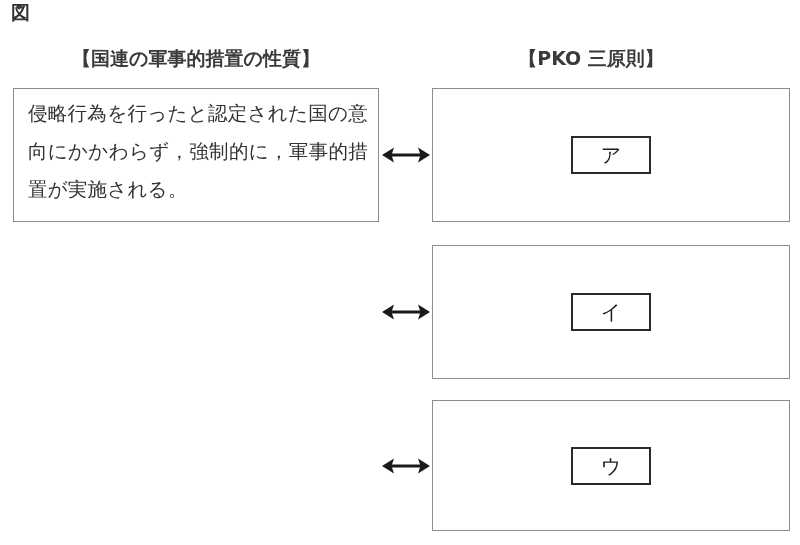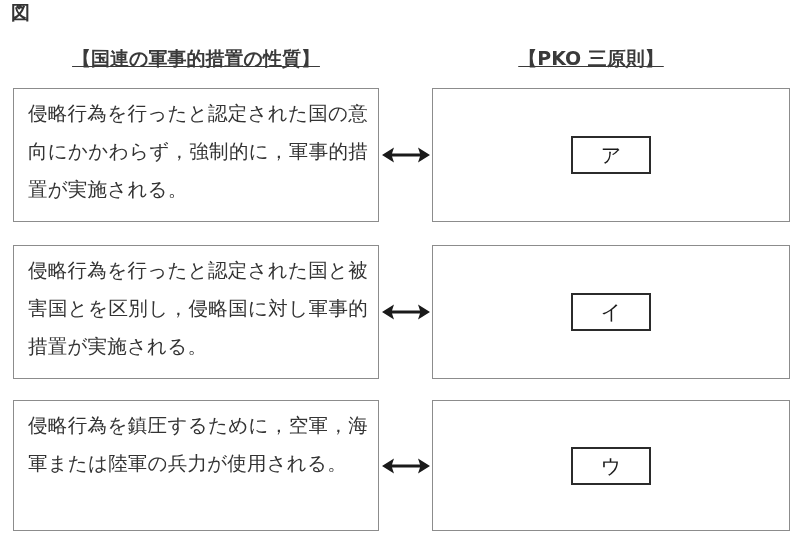--- a/index.html
+++ b/index.html
@@ -31,21 +31,20 @@
   
   .col-header {
     position: absolute;
     top: 48px;
     font-size: 19px;
     font-weight: bold;
     color: #3a3a3a;
     text-align: center;
     line-height: 1.1;
     white-space: nowrap;
-    text-decoration: underline;
   }
   .col-header.left  { left: 13px;  width: 366px; }
   .col-header.right { left: 412px; width: 358px; }
 
   
   .row {
     position: absolute;
     left: 0;
     width: 800px;
   }
@@ -142,41 +141,35 @@
   </div>
 
   <div class="ans-box">
     <div class="ans-slot">
       <span class="ans-slot-label">ア</span>
     </div>
   </div>
 </div>
 
 <div class="row row-2">
-  <div class="stmt-box">
-    <div class="stmt-text">侵略行為を行ったと認定された国と被害国とを区別し，侵略国に対し軍事的措置が実施される。</div>
-  </div>
 
   <div class="connector">
     <svg width="50" height="22" viewBox="0 0 50 22" xmlns="http://www.w3.org/2000/svg">
       <path d="M1 11 L13 3.5 L11 9.5 L39 9.5 L37 3.5 L49 11 L37 18.5 L39 12.5 L11 12.5 L13 18.5 Z" fill="#1a1a1a"></path>
     </svg>
   </div>
 
   <div class="ans-box">
     <div class="ans-slot">
       <span class="ans-slot-label">イ</span>
     </div>
   </div>
 </div>
 
 <div class="row row-3">
-  <div class="stmt-box">
-    <div class="stmt-text">侵略行為を鎮圧するために，空軍，海軍または陸軍の兵力が使用される。</div>
-  </div>
 
   <div class="connector">
     <svg width="50" height="22" viewBox="0 0 50 22" xmlns="http://www.w3.org/2000/svg">
       <path d="M1 11 L13 3.5 L11 9.5 L39 9.5 L37 3.5 L49 11 L37 18.5 L39 12.5 L11 12.5 L13 18.5 Z" fill="#1a1a1a"></path>
     </svg>
   </div>
 
   <div class="ans-box">
     <div class="ans-slot">
       <span class="ans-slot-label">ウ</span>

